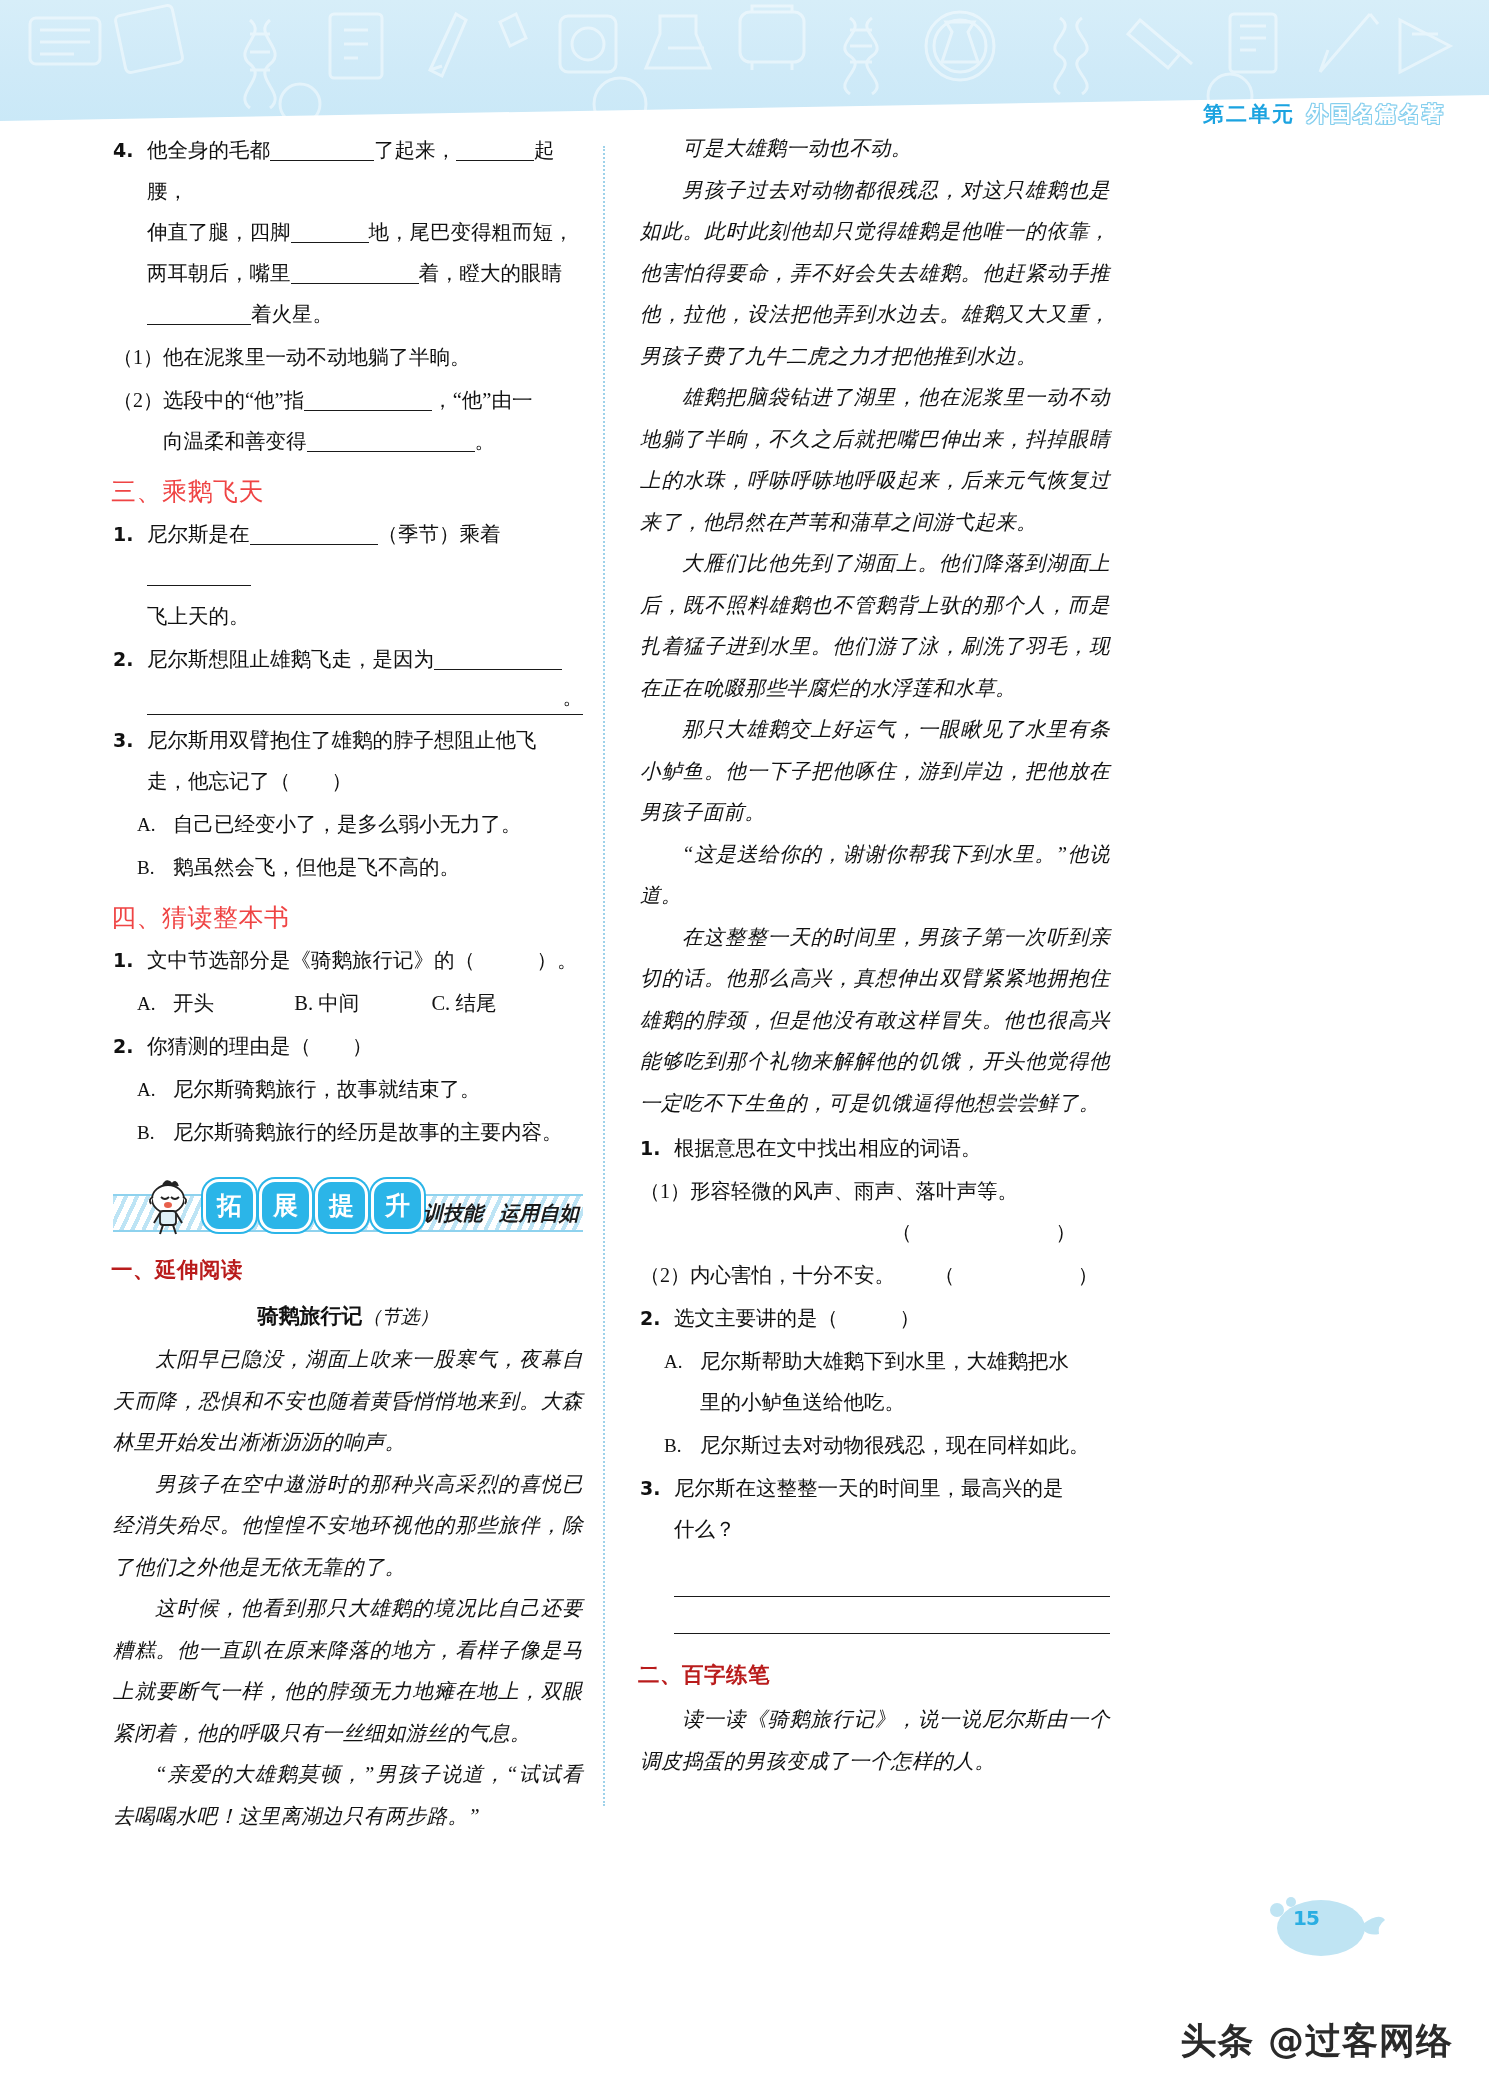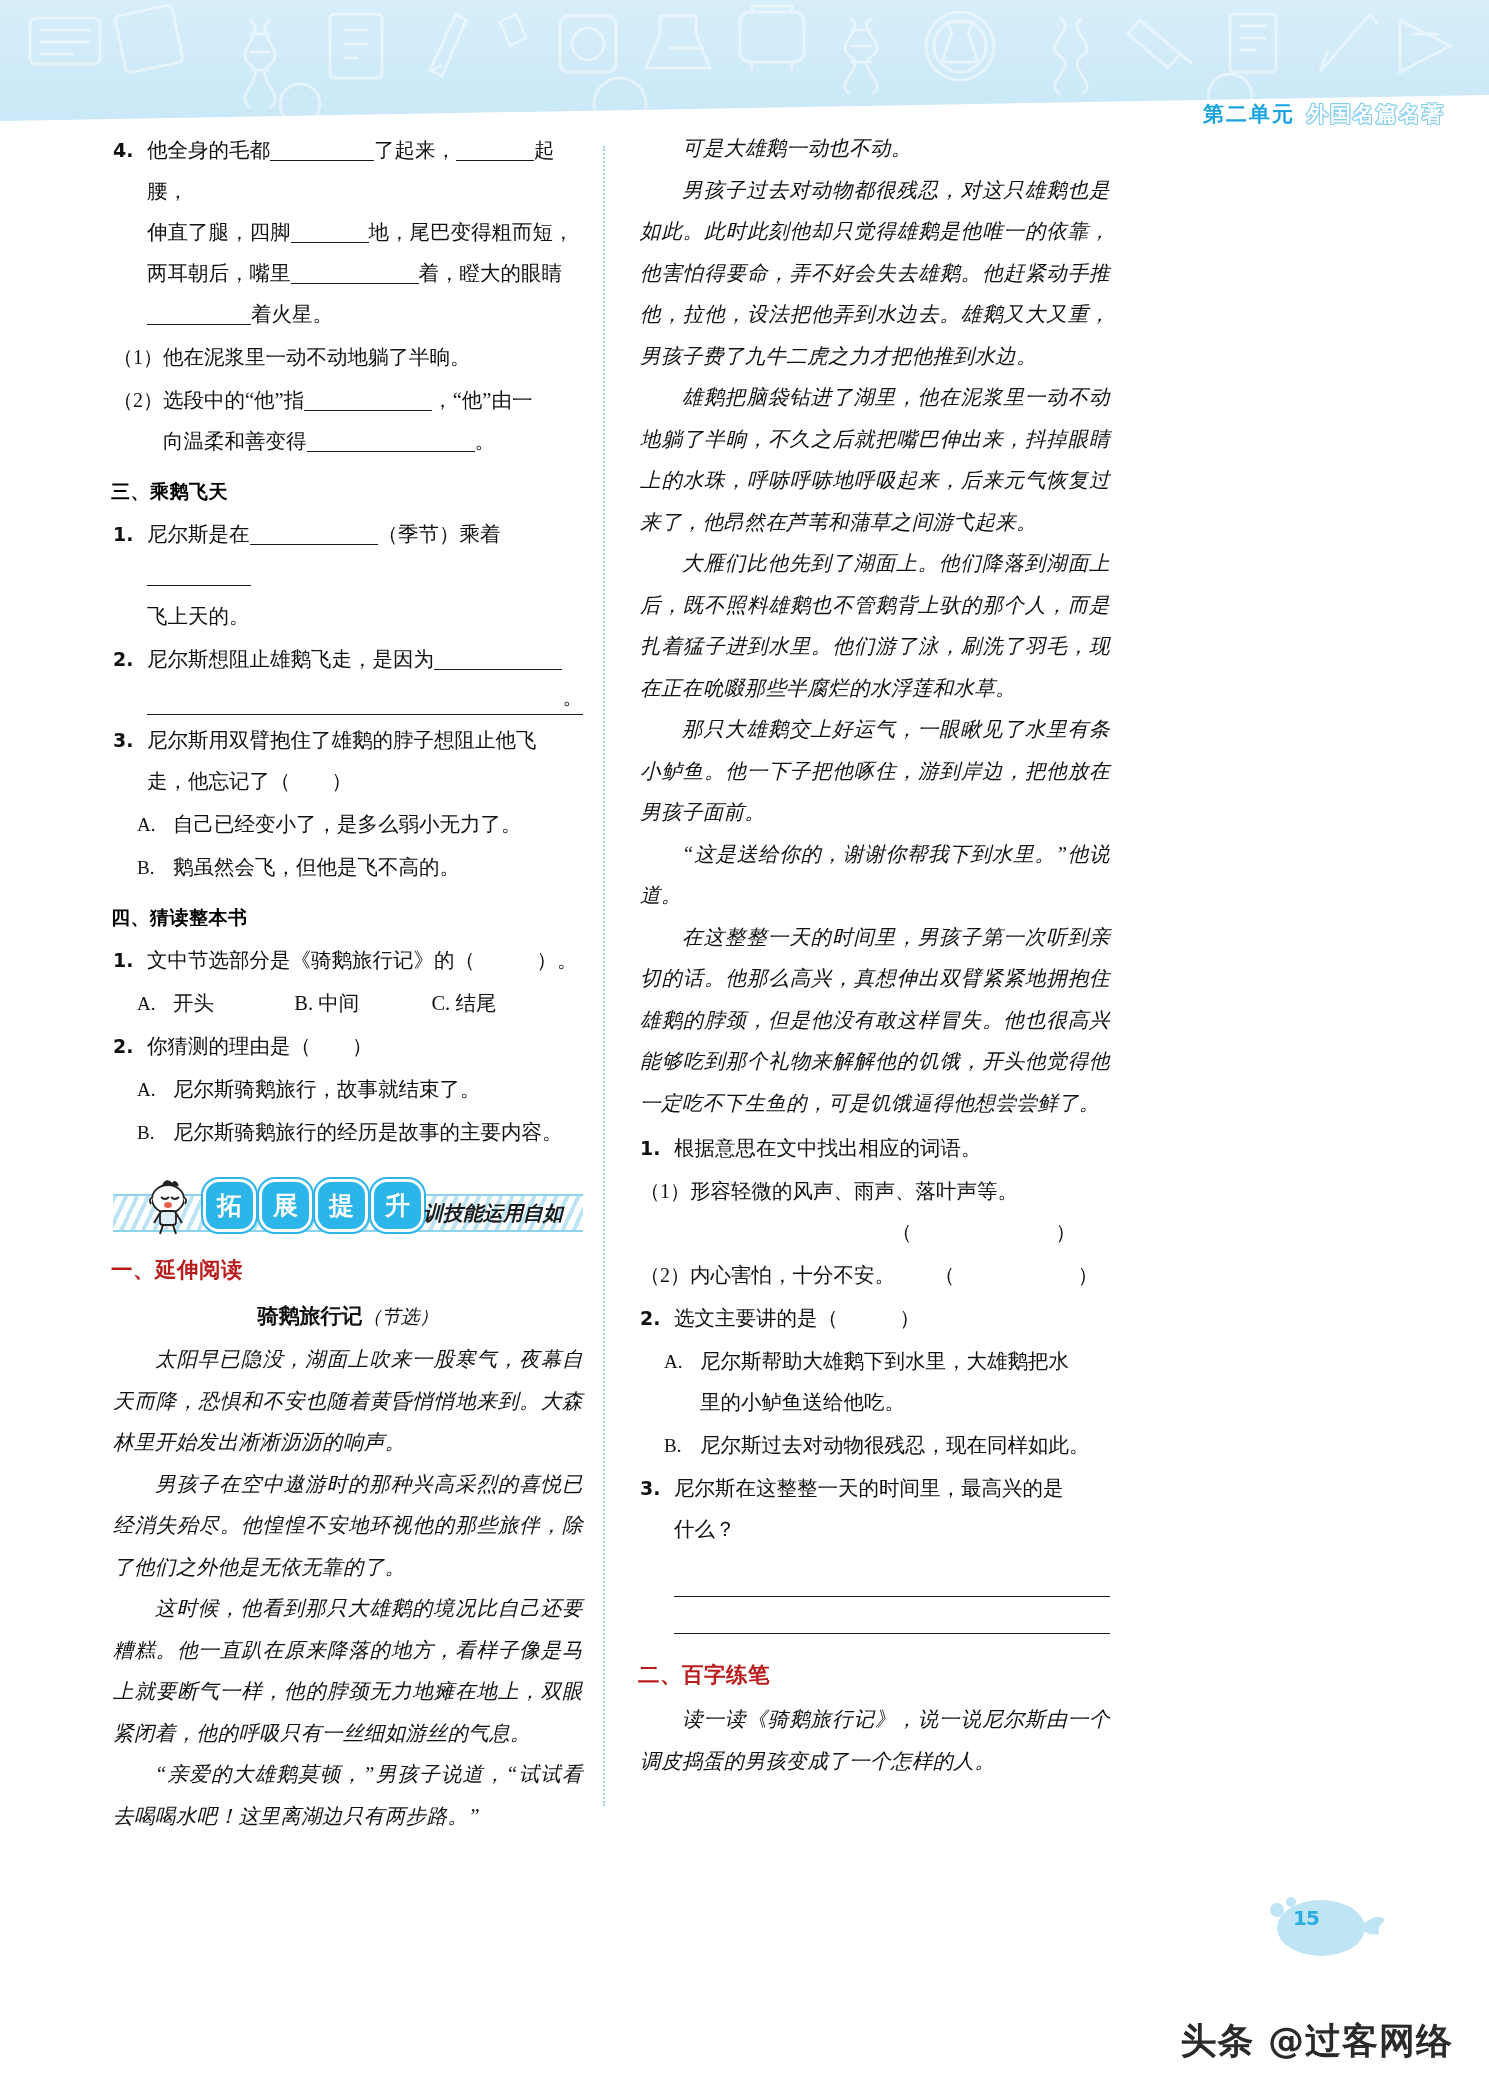--- a/index.html
+++ b/index.html
@@ -67,21 +67,21 @@
     vertical-align:-4px;height:22px;
   }
   .b-sm{width:78px;}
   .b-md{width:104px;}
   .b-lg{width:128px;}
   .b-xl{width:168px;}
   .b-full{display:block;width:100%;height:30px;border-bottom:1.4px solid #1a1a1a;margin-bottom:6px;}
 
   
   .sec-cyan{
-    color:#000000;font-weight:bold;font-size:19px;
+    color:#ef4444;font-weight:normal;font-size:25px;
     font-family:"DejaVu Sans","Liberation Sans",sans-serif;
     margin:9px 0 2px -2px;letter-spacing:.5px;
   }
   .sec-black{
     color:#b91c1c;font-weight:bold;font-size:21.5px;
     font-family:"DejaVu Sans","Liberation Sans",sans-serif;
     margin:12px 0 4px -2px;letter-spacing:.5px;
   }
 
   
@@ -119,21 +119,21 @@
     box-shadow:0 0 0 2px #2bb5e8;
     color:#fff;font-weight:bold;font-size:25px;
     font-family:"DejaVu Sans","Liberation Sans",sans-serif;
     display:flex;align-items:center;justify-content:center;
   }
   .banner-motto{
     position:absolute;left:310px;top:18px;
     font-family:"Liberation Serif",serif;font-style:italic;
     font-size:20px;font-weight:bold;color:#1a1a1a;white-space:nowrap;
   }
-  .banner-motto span{}
+  .banner-motto span{margin-right:16px;}
 
   
   .pagenum-wrap{position:absolute;right:80px;bottom:128px;width:150px;height:70px;}
   .pagenum-txt{
     position:absolute;left:34px;top:16px;
     font-family:"DejaVu Sans","Liberation Sans",sans-serif;
     font-size:20px;font-weight:bold;color:#2aaee2;letter-spacing:-1px;
   }
 
   

